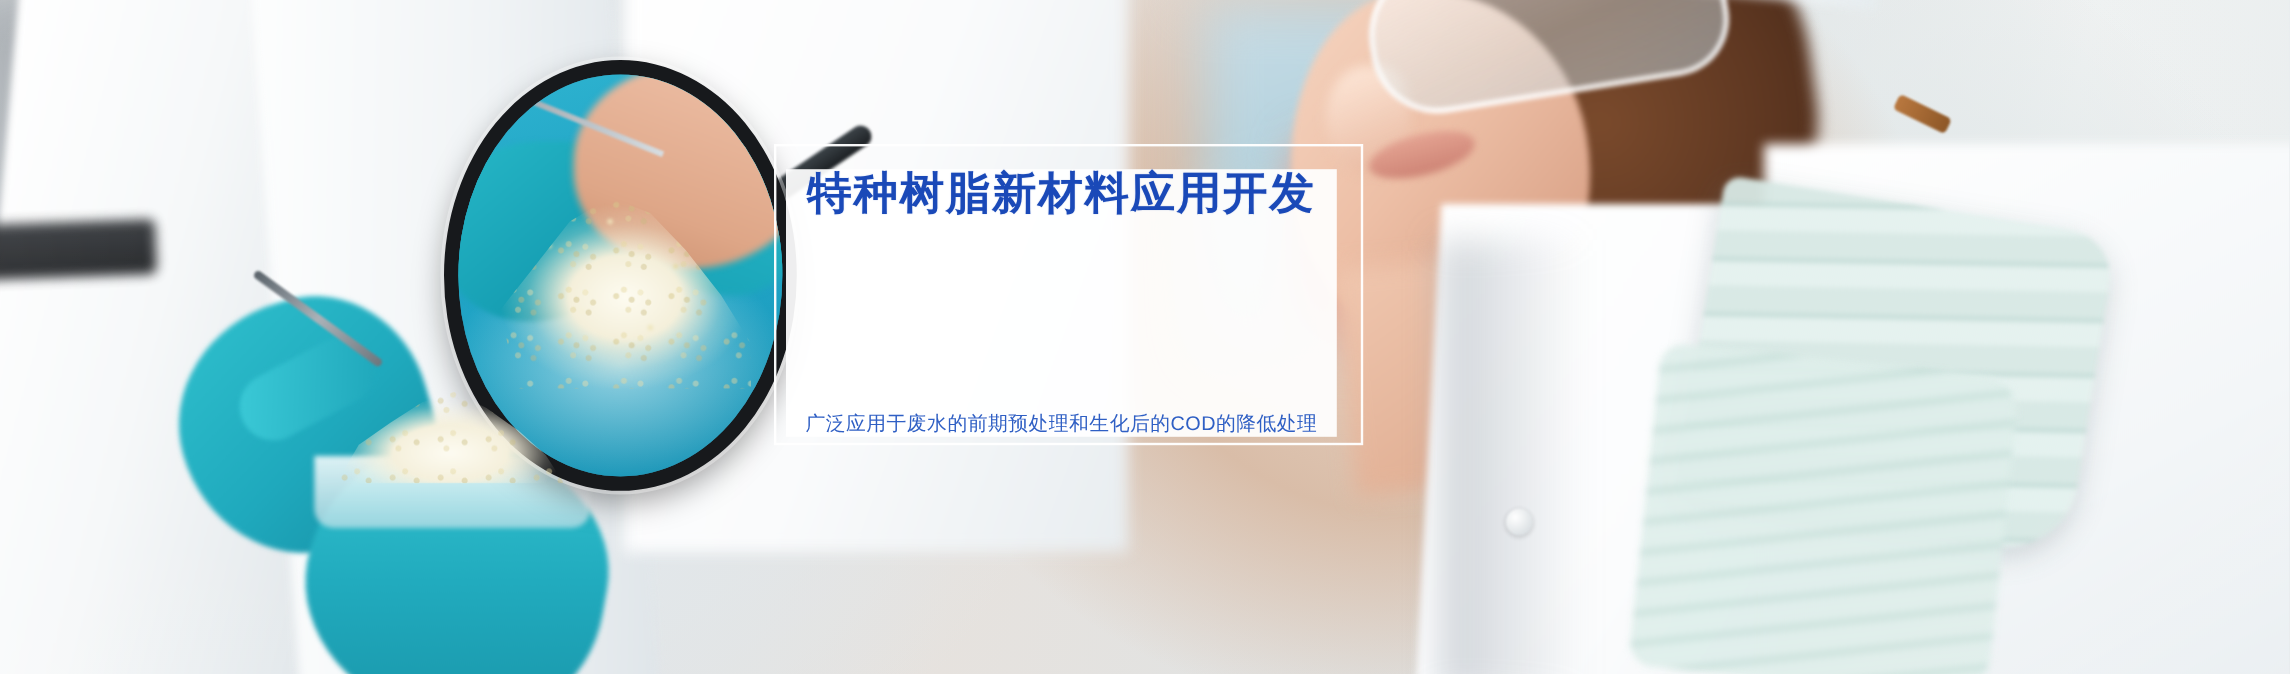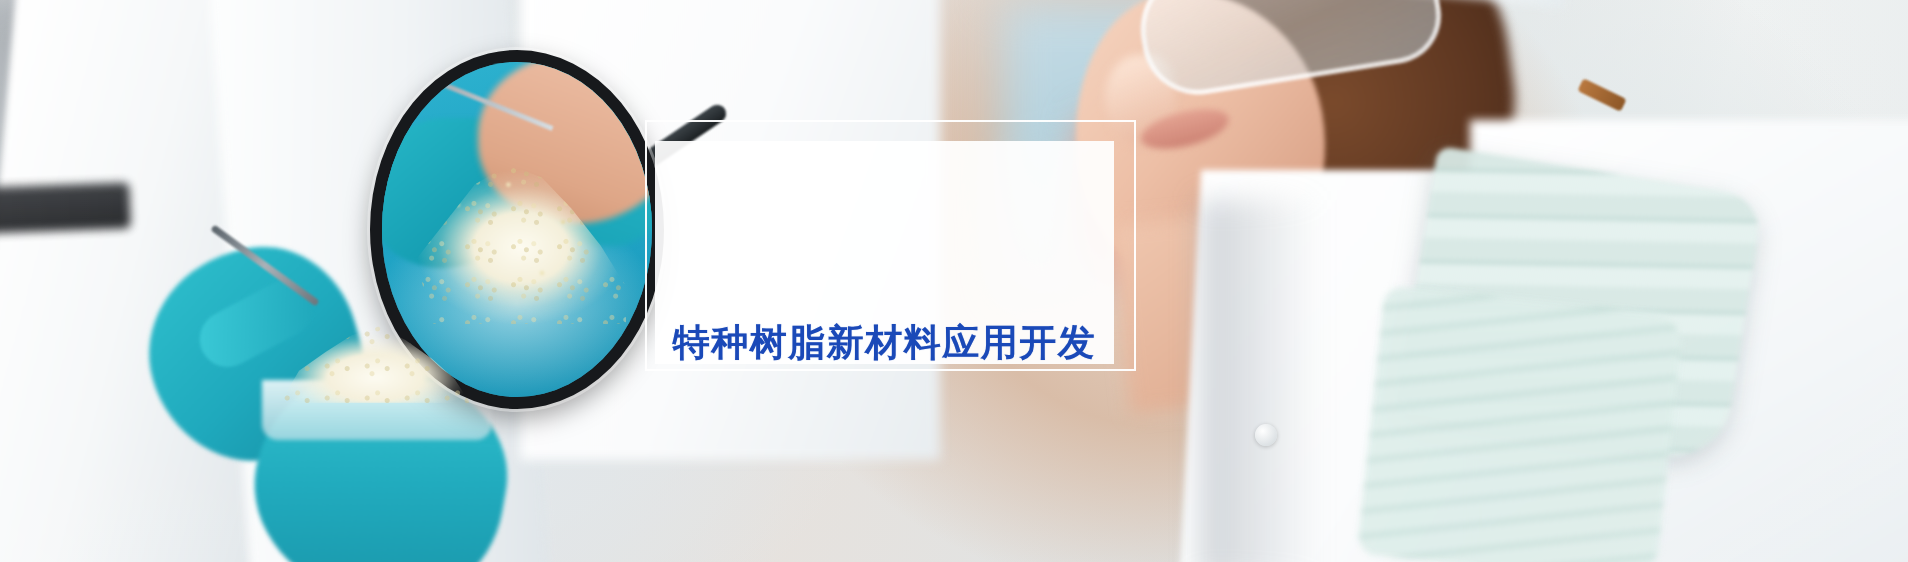--- a/index.html
+++ b/index.html
@@ -363,21 +363,21 @@
     width:459px;height:223px;
     background:rgba(255,255,255,.93);
     z-index:21;
   }
   .card-inner{
     position:absolute;
     left:0;top:0;right:0;bottom:0;
     display:flex;
     flex-direction:column;
     align-items:center;
-    justify-content:flex-end;
+    justify-content:space-between;
     gap:27px;
   }
   .headline{
     font-size:37px;
     font-weight:bold;
     letter-spacing:1.5px;
     color:#1a49b8;
     line-height:1.1;
     white-space:nowrap;
     text-shadow:0 0 1px rgba(26,73,184,.4);
@@ -445,16 +445,17 @@
     </div>
 
     <div class="bg-soft"></div>
   </div>
 
   <div class="frame"></div>
 
   <div class="card">
     <div class="card-inner">
       <div class="headline">特种树脂新材料应用开发</div>
+      <div class="subtitle">广泛应用于废水的前期预处理和生化后的COD的降低处理</div>
     </div>
   </div>
 
 </div>
 
 </body></html>

